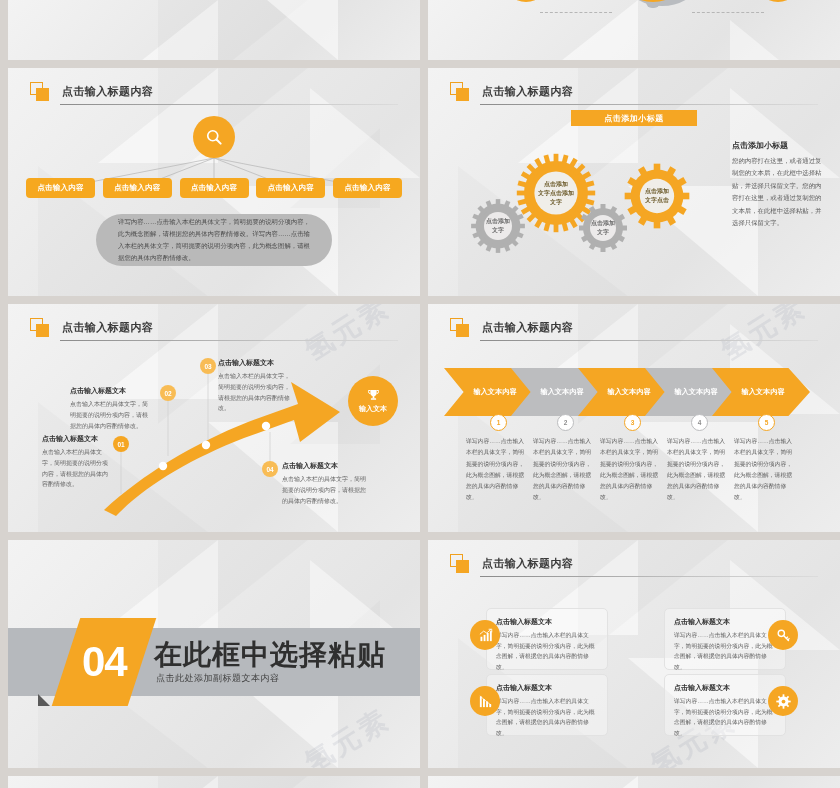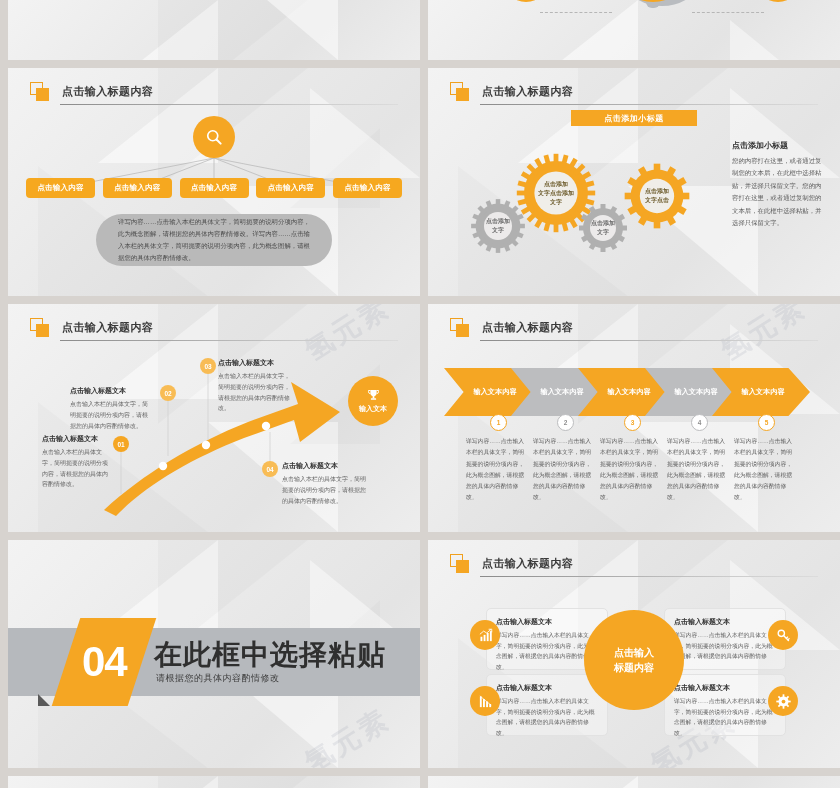--- a/index.html
+++ b/index.html
@@ -483,21 +483,21 @@
     </div>
     <div class="wm" style="bottom:8px;right:26px;">氢元素</div>
 
     <div class="band"></div>
     <span class="notch a"></span>
     <span class="notch b"></span>
     <div class="para">
       <span>04</span>
     </div>
     <div class="big-t">在此框中选择粘贴</div>
-    <div class="sub-t">请根据您的具体内容酌情修改</div>
+    <div class="sub-t">点击此处添加副标题文本内容</div>
   </div>
 
   <div class="slide">
     <div class="poly">
       <i class="p1"></i>
         <i class="p2"></i>
         <i class="p3"></i>
         <i class="p4"></i>
         <i class="p6"></i>
     </div>
@@ -565,24 +565,20 @@
             <rect x="10.6" y="0.5" width="2.8" height="5"></rect>
               <rect x="10.6" y="18.5" width="2.8" height="5"></rect>
             <rect x="0.5" y="10.6" width="5" height="2.8"></rect>
               <rect x="18.5" y="10.6" width="5" height="2.8"></rect>
           </g>
         </g>
         <circle cx="12" cy="12" r="3" fill="#f5a623"></circle>
       </svg>
     </div>
 
-    <div class="core">
-      <b>点击输入</b>
-      <b>标题内容</b>
-    </div>
   </div>
 
   <div class="slide">
     <div class="poly">
         <i class="p1"></i>
         <i class="p2"></i>
       </div>
   </div>
   <div class="slide">
     <div class="poly">

